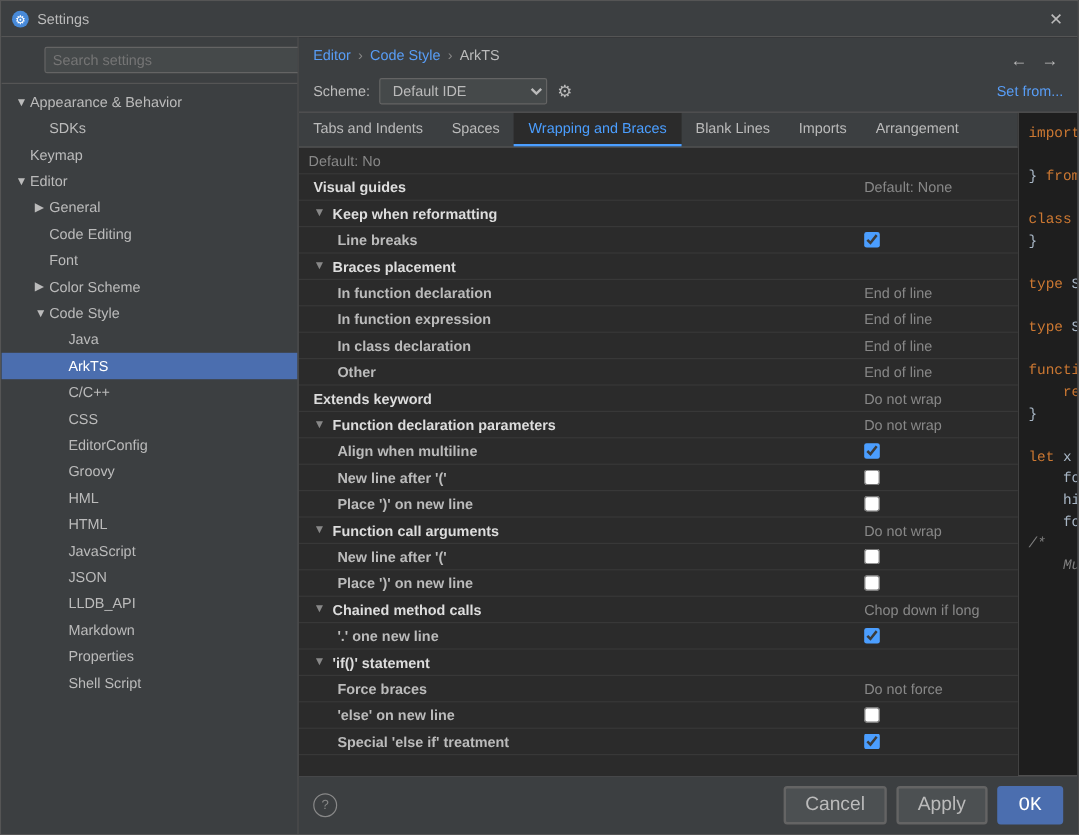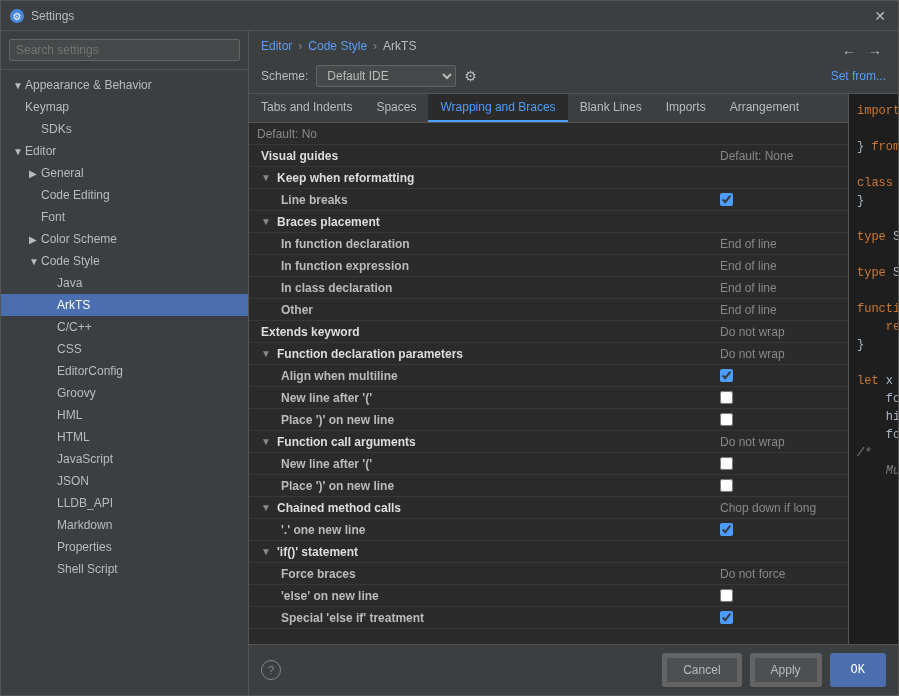--- a/index.html
+++ b/index.html
@@ -69,20 +69,21 @@
     
     .sidebar-search input {
       width: 100%;
       background: #45494a;
       border: 1px solid #646464;
       color: #bbb;
       padding: 3px 6px;
       font-size: 12px;
       border-radius: 2px;
       outline: none;
+      margin-left: 28px;
     }
     
     .sidebar-tree {
       flex: 1;
       overflow-y: auto;
       padding: 4px 0;
     }
     
     .tree-item {
       display: flex;
@@ -278,24 +279,24 @@
       padding: 8px 12px;
       display: flex;
       justify-content: flex-end;
       align-items: center;
       gap: 8px;
       flex-shrink: 0;
     }
     
     .btn {
       padding: 5px 16px;
-      font-size: 12px;
+      font-size: 16px;
       cursor: pointer;
       border-radius: 3px;
-      border: 5px solid #d946ef;
+      border: 2px solid #d946ef;
     }
     
     .btn-default {
       background: #4c5052;
       color: #bbb;
       border-color: #646464;
     }
     
     .btn-primary {
       background: #4b6eaf;
@@ -354,28 +355,28 @@
       <div class="sidebar-search">
         <input type="text" placeholder="Search settings" style="">
       </div>
       <div class="sidebar-tree" id="sidebar-tree">
           <div class="tree-item">
             <span class="indent" style="width: 4px;"></span>
             <span class="arrow">▼</span>
             <span class="label">Appearance &amp; Behavior</span>
           </div>
           <div class="tree-item">
+            <span class="indent" style="width: 20px;"></span>
+            <span class="arrow"></span>
+            <span class="label">SDKs</span>
+          </div>
+          <div class="tree-item">
             <span class="indent" style="width: 4px;"></span>
             <span class="arrow"></span>
             <span class="label">Keymap</span>
-          </div>
-          <div class="tree-item">
-            <span class="indent" style="width: 20px;"></span>
-            <span class="arrow"></span>
-            <span class="label">SDKs</span>
           </div>
           <div class="tree-item">
             <span class="indent" style="width: 4px;"></span>
             <span class="arrow">▼</span>
             <span class="label">Editor</span>
           </div>
           <div class="tree-item">
             <span class="indent" style="width: 20px;"></span>
             <span class="arrow">▶</span>
             <span class="label">General</span>

